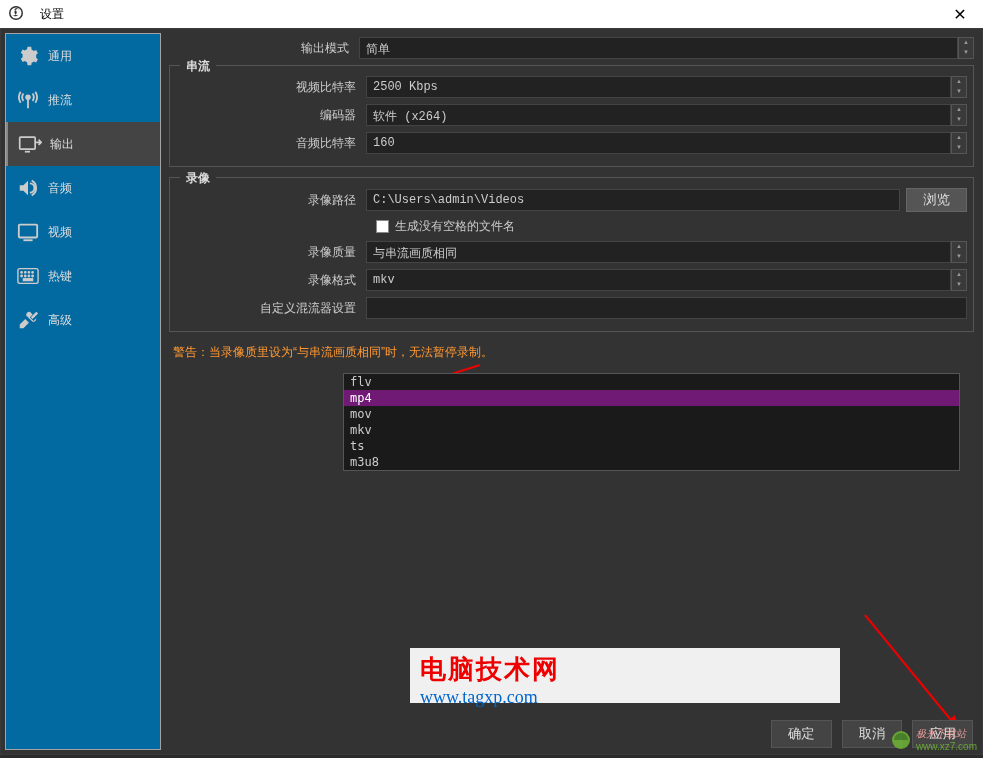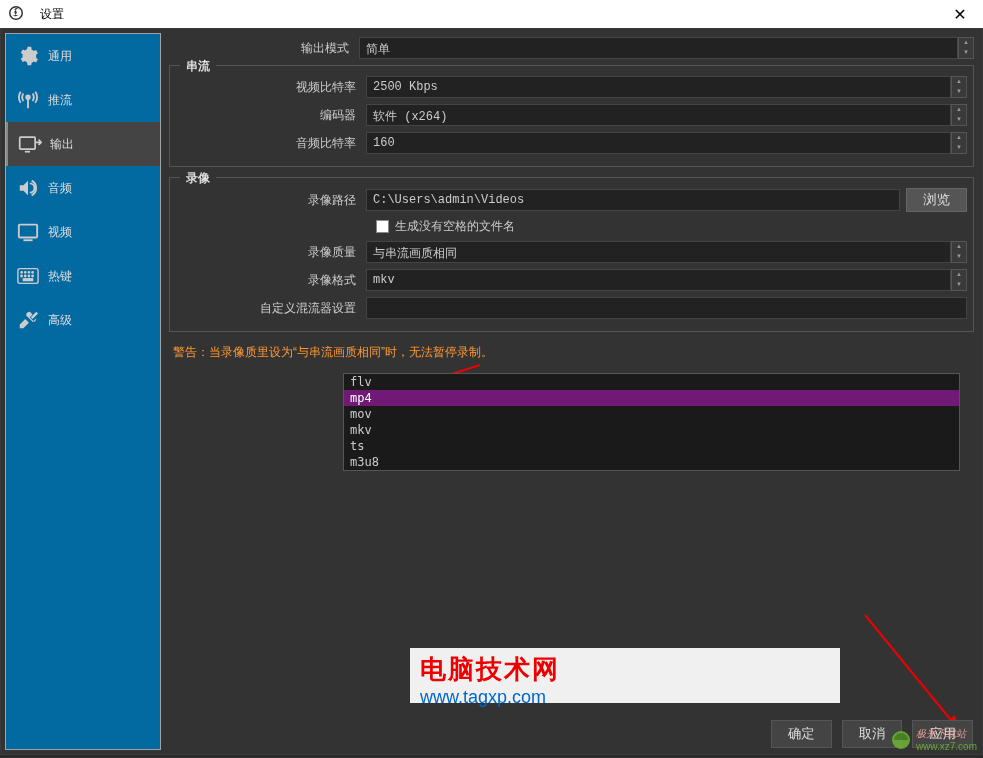--- a/index.html
+++ b/index.html
@@ -29,21 +29,21 @@
 .dropdown { position: absolute; background: #1a1a1a; border: 1px solid #555; left: 343px; top: 373px; width: 617px; z-index: 100; font-family: "SimSun", monospace; }
 .dropdown-item { padding: 1px 6px; cursor: pointer; color: #ccc; font-size: 12px; }
 .dropdown-item.selected { background: #701a75; color: #fff; }
 .warning { color: #ff9933; margin: 12px 4px; }
 .footer-buttons { position: absolute; bottom: 10px; right: 10px; display: flex; gap: 10px; }
 .footer-btn { background: #444; border: 1px solid #555; color: #ddd; padding: 4px 16px; cursor: pointer; }
 .arrow-red { position: absolute; pointer-events: none; }
 .watermark1 { position: absolute; left: 410px; top: 648px; width: 430px; height: 55px; background: #f0f0f0; display: flex; align-items: flex-start; }
 .wm1-left { padding: 4px 10px; }
 .wm1-title { color: #e00; font-size: 26px; font-weight: bold; letter-spacing: 2px; }
-.wm1-url { color: #0066cc; font-size: 18px; }
+.wm1-url { color: #0066cc; font-size: 18px; font-family: Liberation Serif, serif; }
 .wm1-right { background: #265f93; color: #fff; font-size: 40px; font-weight: bold; padding: 6px 18px; letter-spacing: 6px; }
 .watermark2 { position: absolute; right: 6px; bottom: 6px; display: flex; align-items: center; gap: 4px; opacity: 0.85; }
 .wm2-text { color: #fca5a5; font-size: 10px; font-style: italic; }
 .wm2-url { color: #6fb536; font-size: 10px; }
 .mono { font-family: "SimSun", "Courier New", monospace; }
 </style>
 </head>
 <body>
 
 <div class="titlebar">

